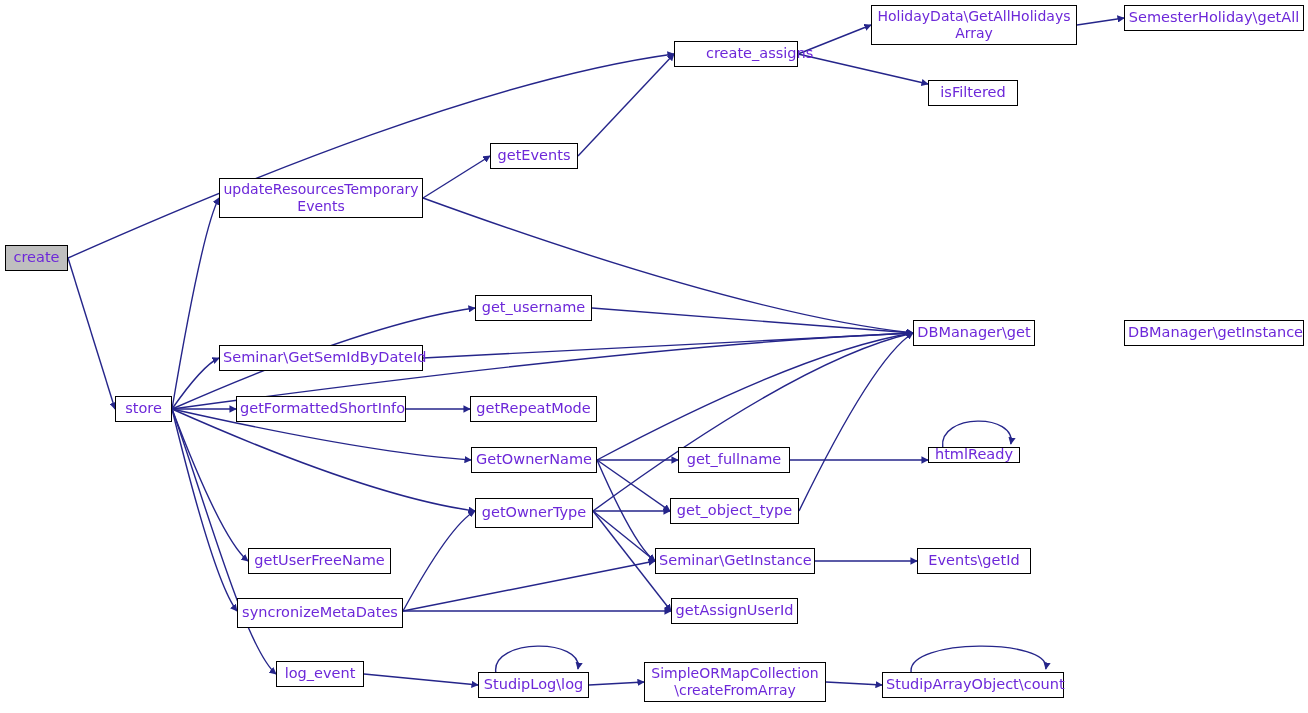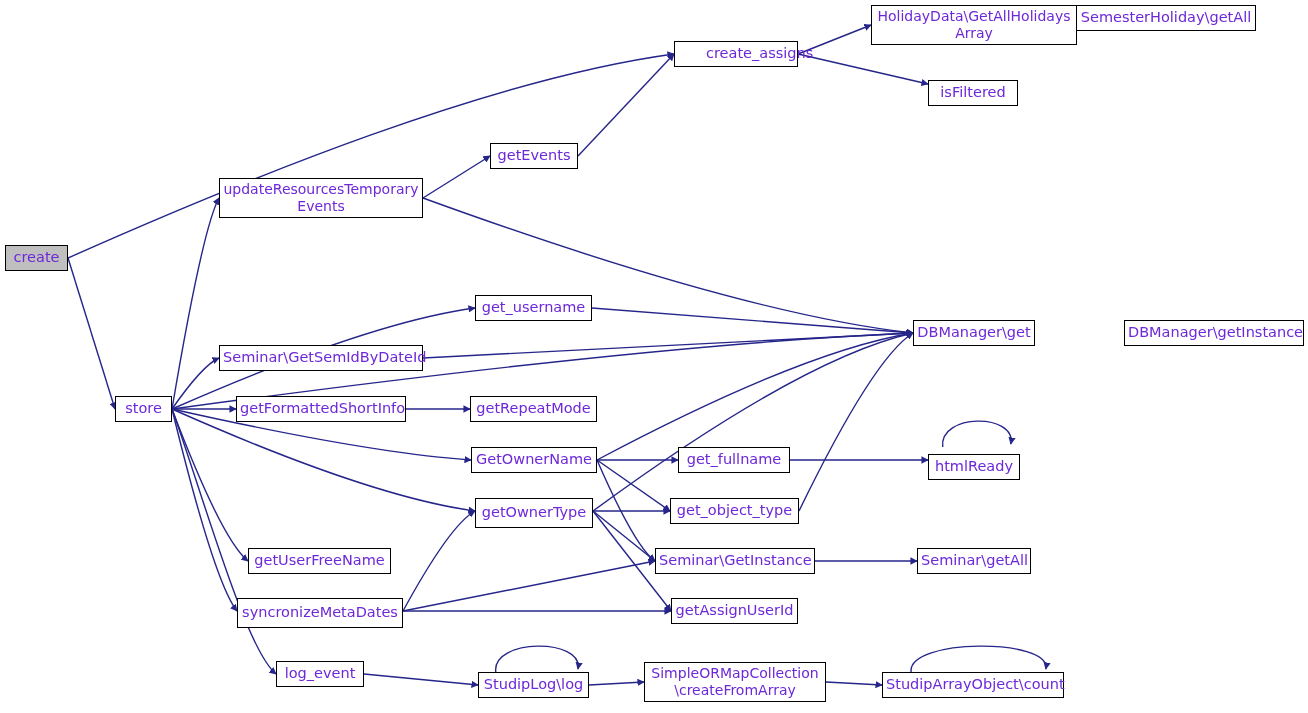--- a/index.html
+++ b/index.html
@@ -107,35 +107,35 @@
 
   <div id="node-layer">
       <div class="node current" style="left: 5px; top: 245px; width: 63px; height: 26px;"><span class="node-label">create</span></div>
       <div class="node" style="left: 115px; top: 396px; width: 57px; height: 26px;"><span class="node-label">store</span></div>
       <div class="node" style="left: 219px; top: 178px; width: 204px; height: 40px; font-size: 14px;"><span class="node-label">updateResourcesTemporary
 Events</span></div>
       <div class="node" style="left: 490px; top: 143px; width: 88px; height: 26px;"><span class="node-label">getEvents</span></div>
       <div class="node" style="left: 674px; top: 41px; width: 124px; height: 26px; padding-left: 28px;"><span class="node-label">create_assigns</span></div>
       <div class="node" style="left: 871px; top: 5px; width: 206px; height: 40px; font-size: 14px;"><span class="node-label">HolidayData\GetAllHolidays
 Array</span></div>
-      <div class="node" style="left: 1076px; top: 5px; width: 180px; height: 26px;"><span class="node-label">SemesterHoliday\getAll</span></div>
+      <div class="node" style="left: 1124px; top: 5px; width: 180px; height: 26px;"><span class="node-label">SemesterHoliday\getAll</span></div>
       <div class="node" style="left: 928px; top: 80px; width: 90px; height: 26px;"><span class="node-label">isFiltered</span></div>
       <div class="node" style="left: 475px; top: 295px; width: 117px; height: 26px;"><span class="node-label">get_username</span></div>
       <div class="node" style="left: 219px; top: 345px; width: 204px; height: 26px;"><span class="node-label">Seminar\GetSemIdByDateId</span></div>
       <div class="node" style="left: 913px; top: 320px; width: 122px; height: 26px;"><span class="node-label">DBManager\get</span></div>
       <div class="node" style="left: 1124px; top: 320px; width: 180px; height: 26px;"><span class="node-label">DBManager\getInstance</span></div>
       <div class="node" style="left: 236px; top: 396px; width: 170px; height: 26px;"><span class="node-label">getFormattedShortInfo</span></div>
       <div class="node" style="left: 470px; top: 396px; width: 127px; height: 26px;"><span class="node-label">getRepeatMode</span></div>
       <div class="node" style="left: 471px; top: 447px; width: 126px; height: 26px;"><span class="node-label">GetOwnerName</span></div>
       <div class="node" style="left: 678px; top: 447px; width: 112px; height: 26px; align-items: center;"><span class="node-label">get_fullname</span></div>
-      <div class="node" style="left: 928px; top: 447px; width: 92px; height: 26px; margin-top: 7px;"><span class="node-label">htmlReady</span></div>
+      <div class="node" style="left: 928px; top: 447px; width: 92px; height: 16px;"><span class="node-label">htmlReady</span></div>
       <div class="node" style="left: 475px; top: 498px; width: 118px; height: 30px;"><span class="node-label">getOwnerType</span></div>
       <div class="node" style="left: 670px; top: 498px; width: 129px; height: 26px;"><span class="node-label">get_object_type</span></div>
       <div class="node" style="left: 655px; top: 548px; width: 160px; height: 26px;"><span class="node-label">Seminar\GetInstance</span></div>
-      <div class="node" style="left: 917px; top: 548px; width: 114px; height: 26px;"><span class="node-label">Seminar\getAll</span></div>
+      <div class="node" style="left: 917px; top: 548px; width: 114px; height: 26px;"><span class="node-label">Events\getId</span></div>
       <div class="node" style="left: 248px; top: 548px; width: 143px; height: 26px;"><span class="node-label">getUserFreeName</span></div>
       <div class="node" style="left: 237px; top: 598px; width: 166px; height: 30px;"><span class="node-label">syncronizeMetaDates</span></div>
       <div class="node" style="left: 671px; top: 598px; width: 127px; height: 26px;"><span class="node-label">getAssignUserId</span></div>
       <div class="node" style="left: 276px; top: 661px; width: 88px; height: 26px;"><span class="node-label">log_event</span></div>
       <div class="node" style="left: 478px; top: 672px; width: 111px; height: 26px;"><span class="node-label">StudipLog\log</span></div>
       <div class="node" style="left: 644px; top: 662px; width: 182px; height: 40px; font-size: 14px;"><span class="node-label">SimpleORMapCollection
 \createFromArray</span></div>
       <div class="node" style="left: 882px; top: 672px; width: 182px; height: 26px;"><span class="node-label">StudipArrayObject\count</span></div>
     </div>
 

